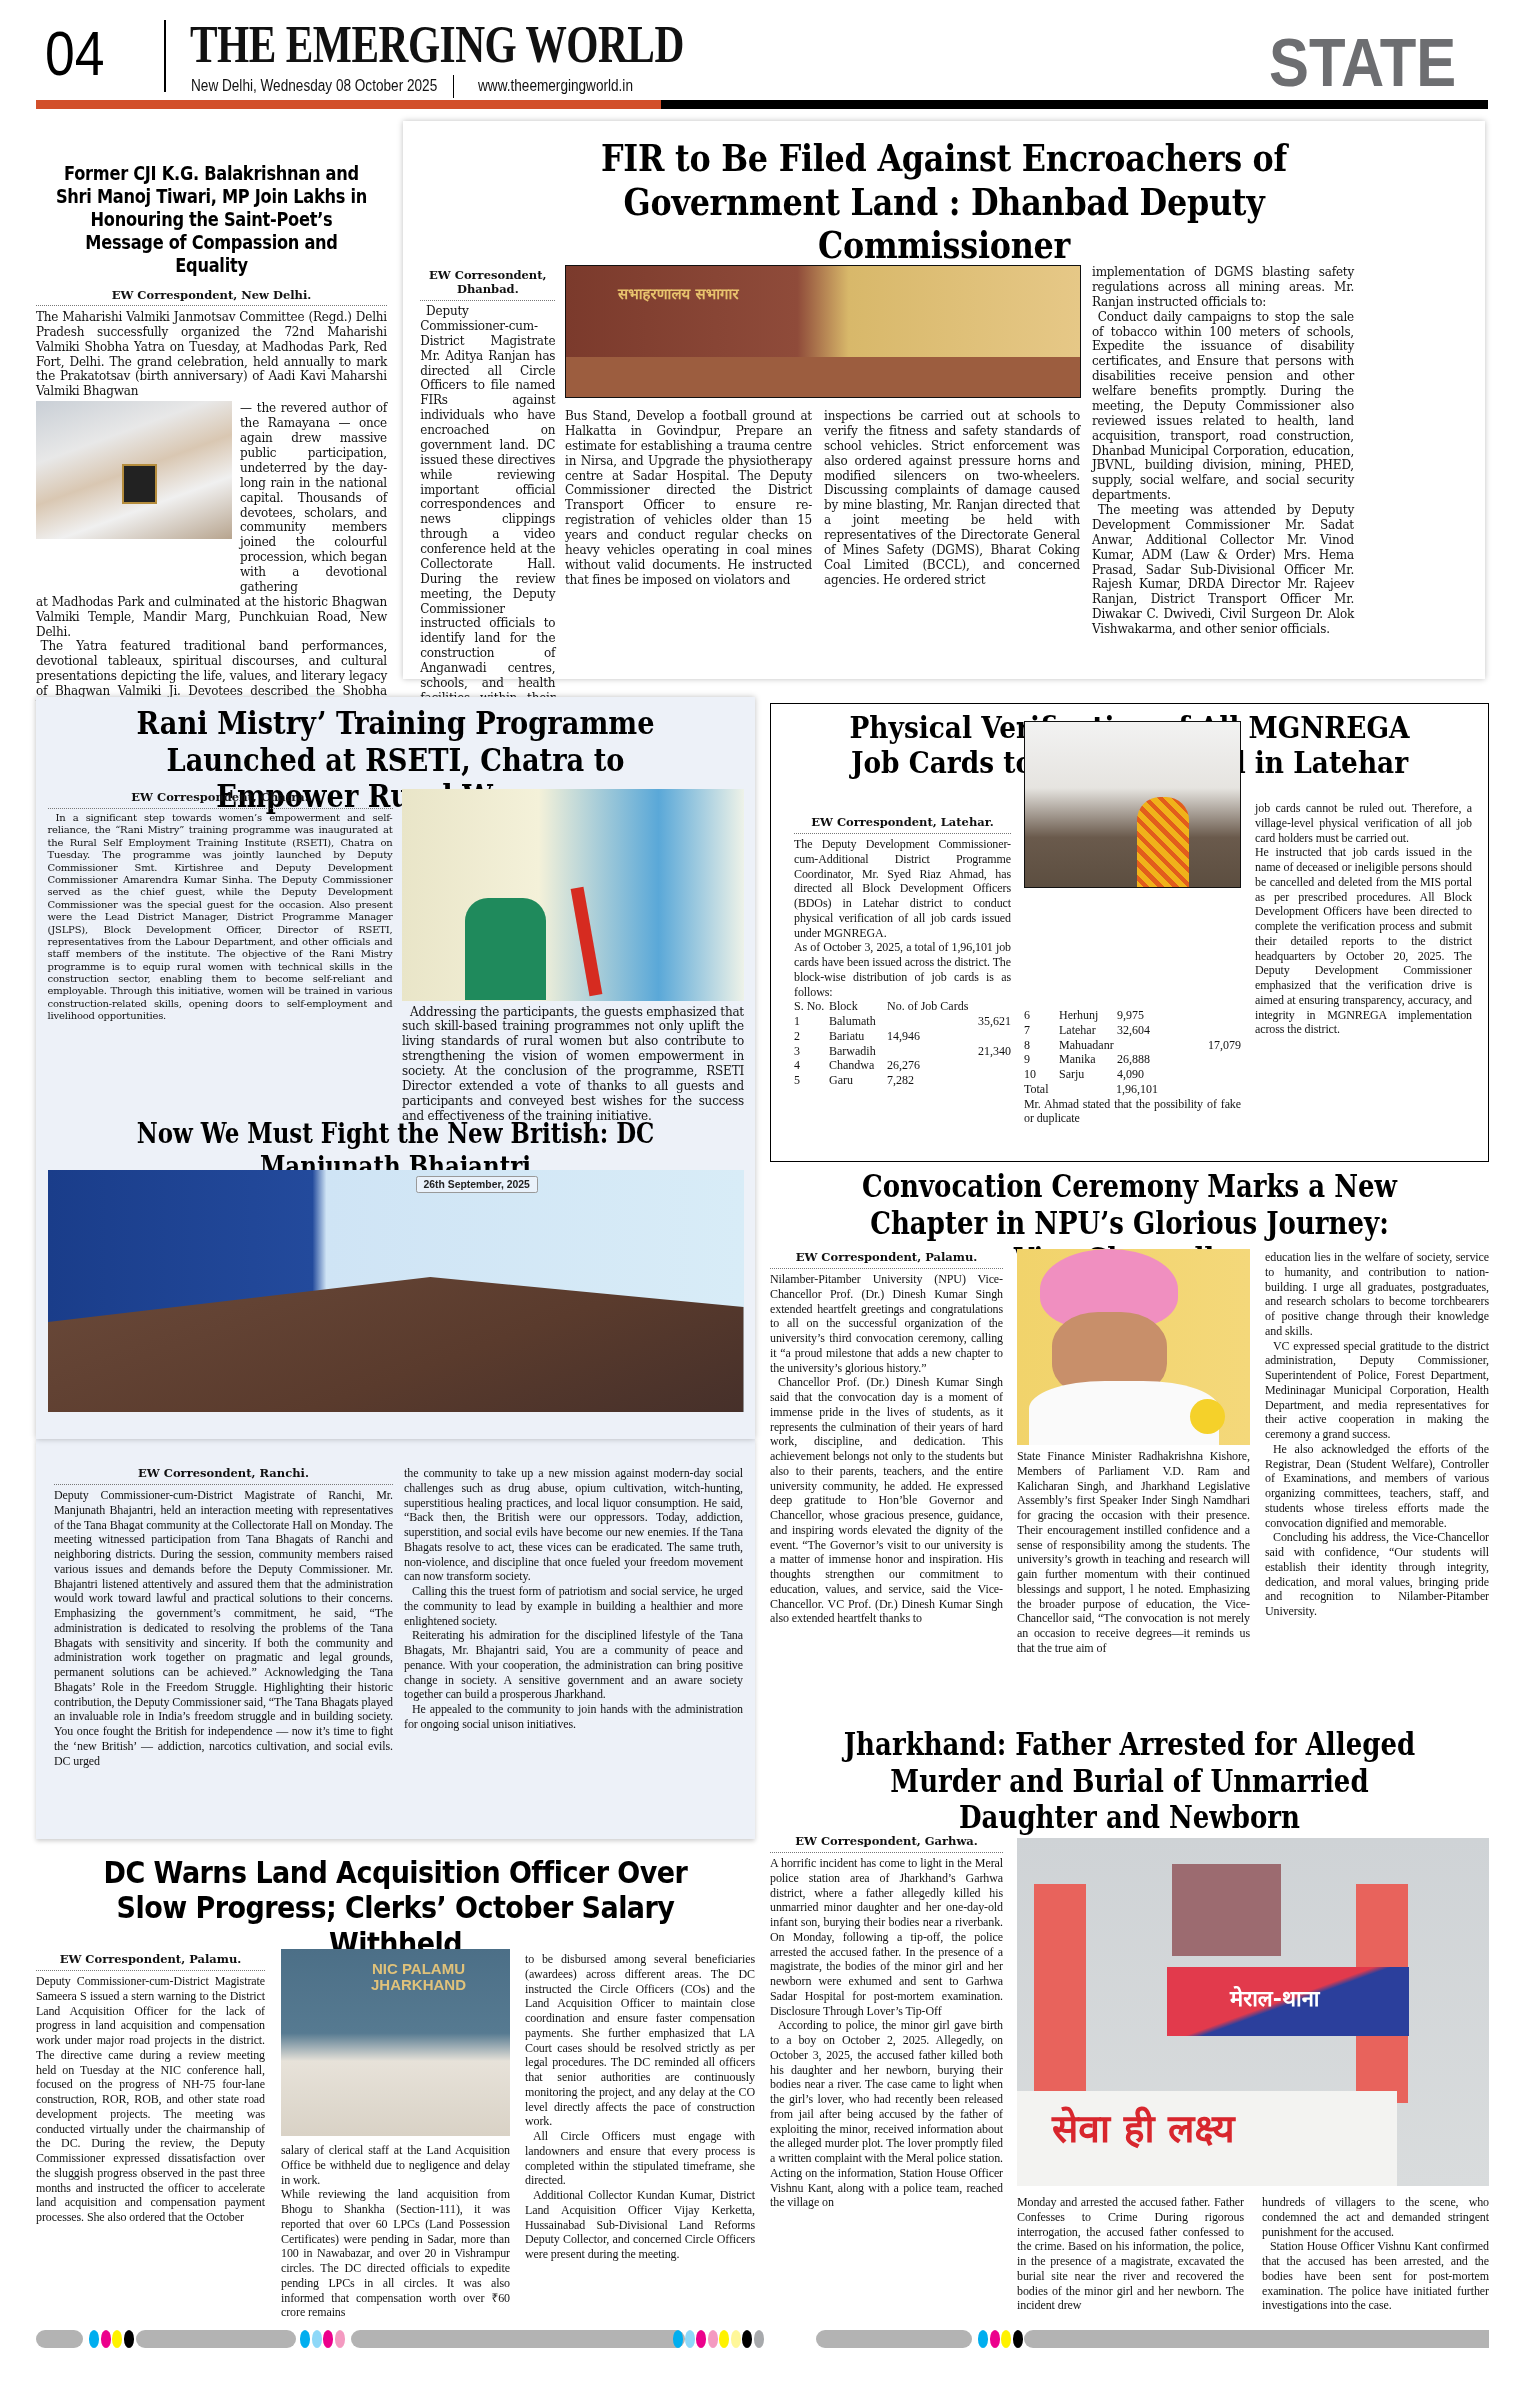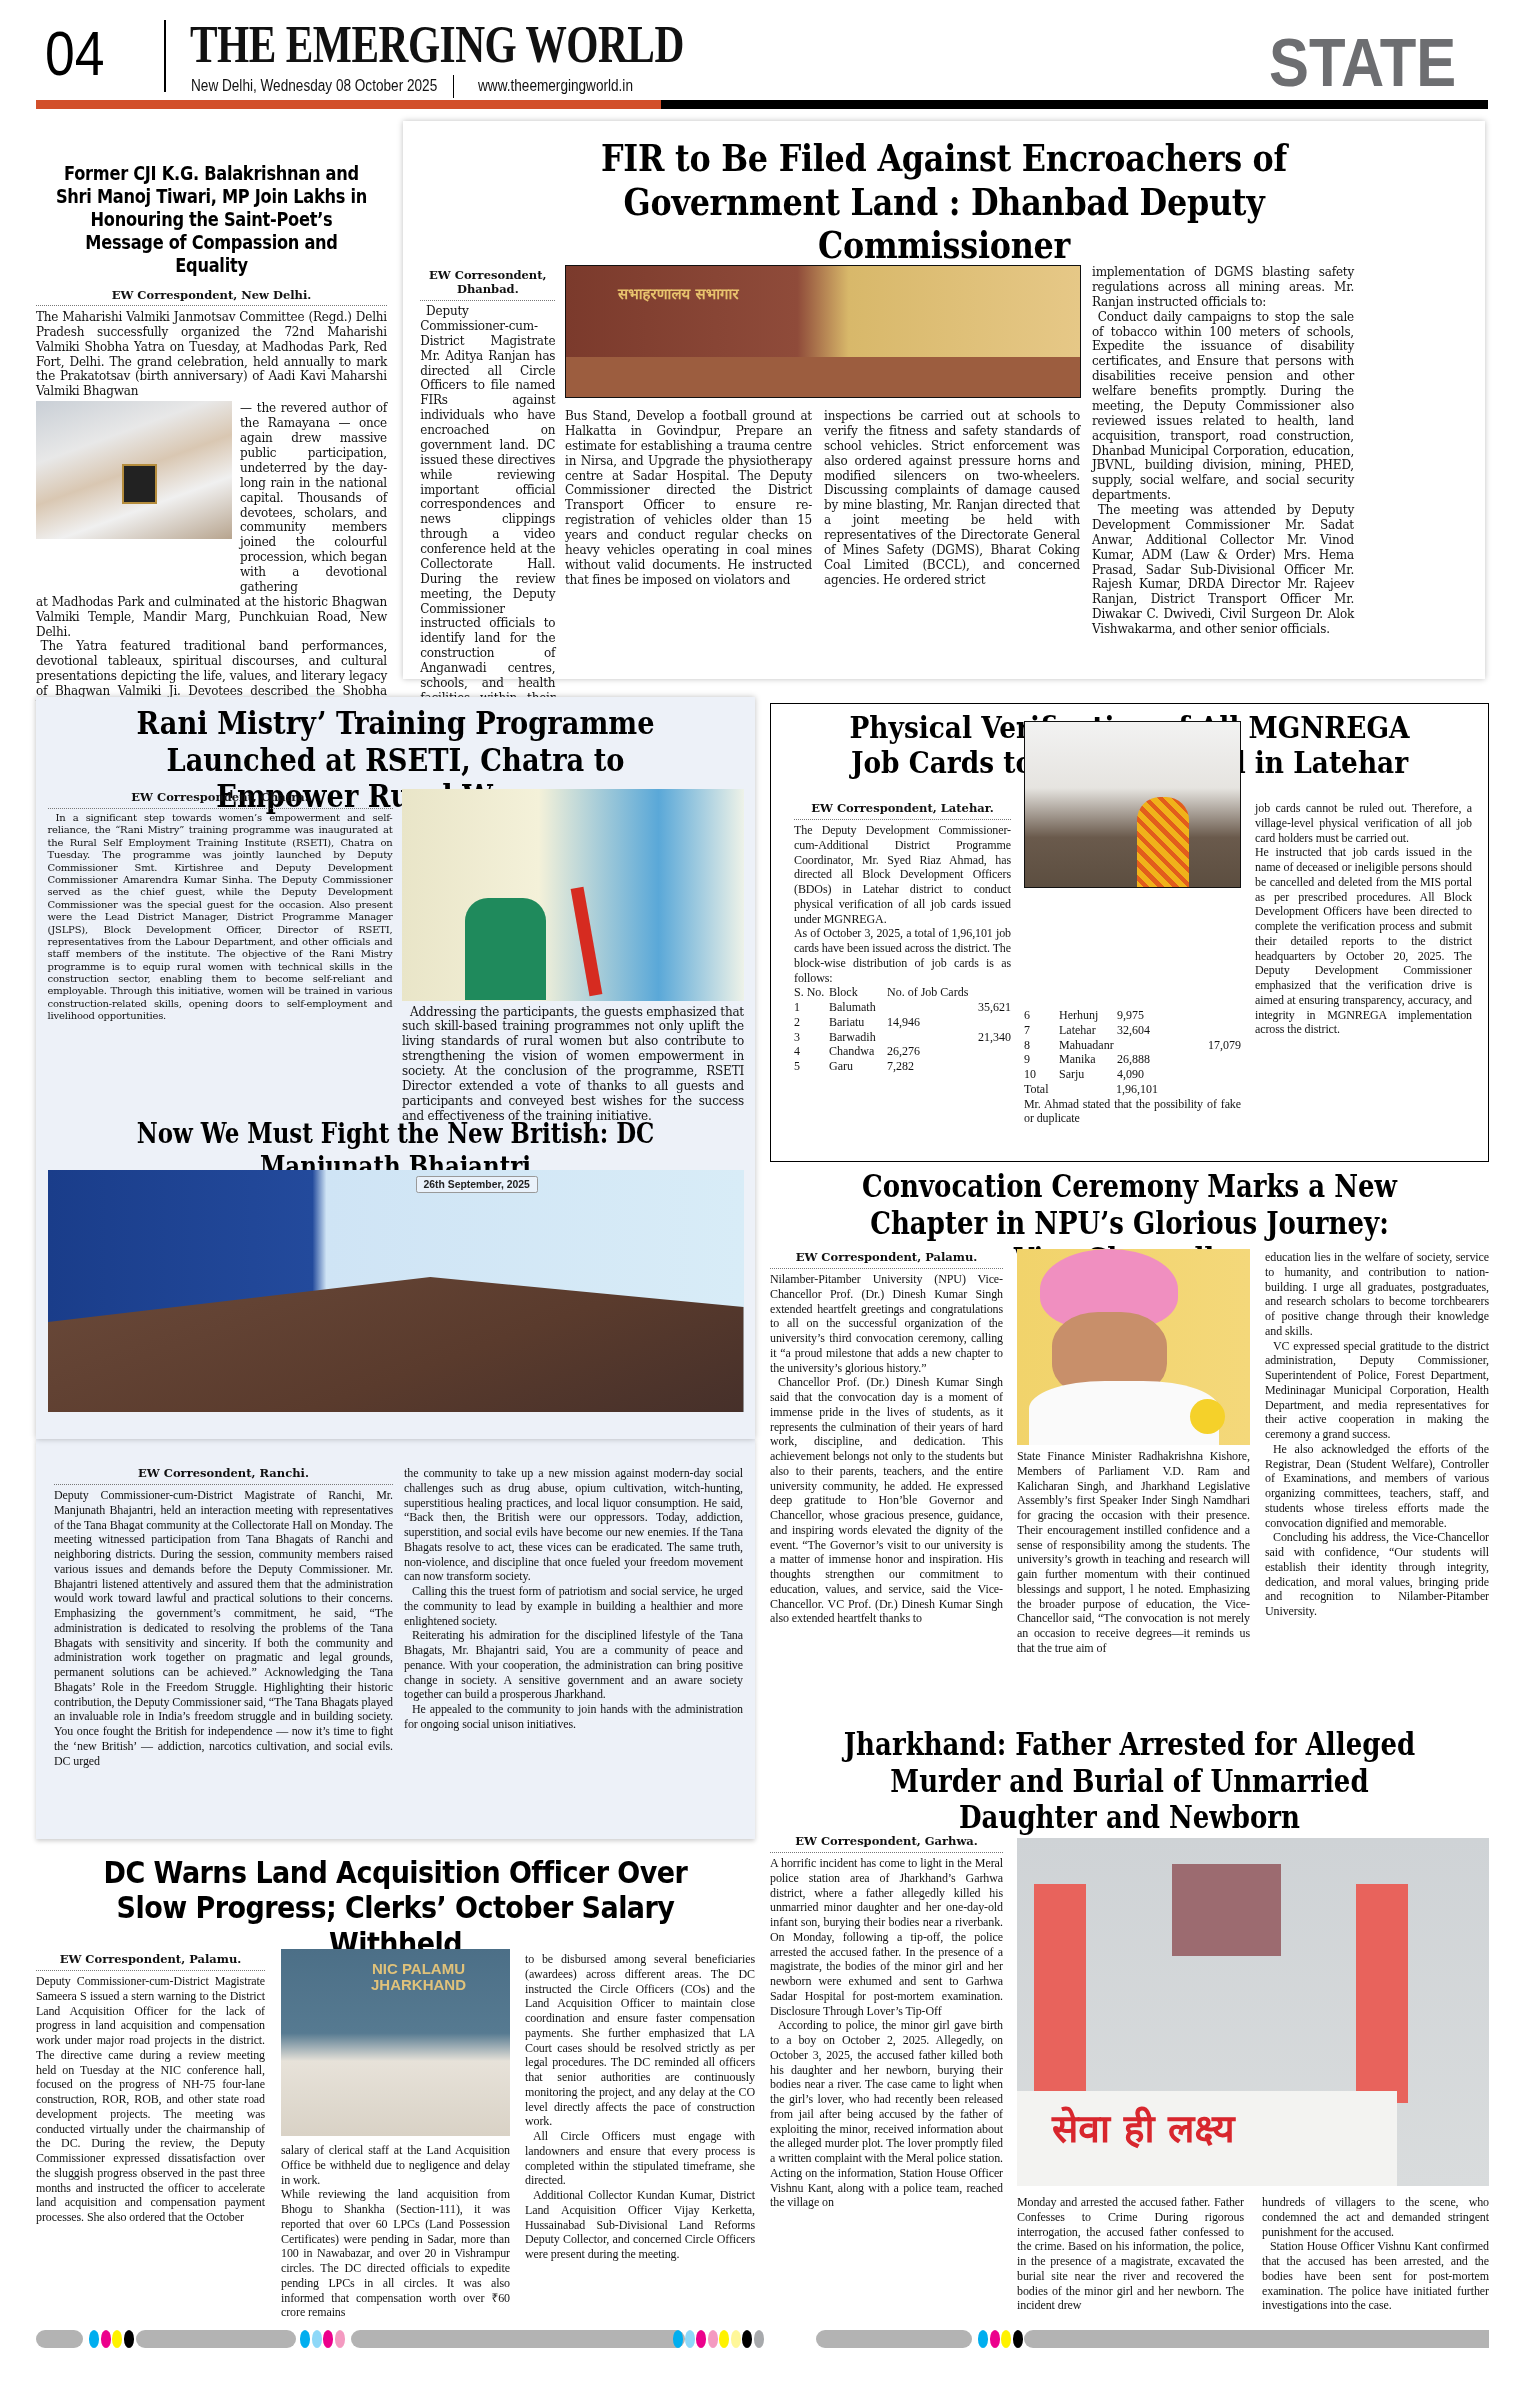--- a/index.html
+++ b/index.html
@@ -92,21 +92,21 @@
   </div>
   <div class="head" style="position:absolute;left:0;right:0;top:420px;font-size:28px;transform:scaleX(.82);font-family:'DejaVu Serif',serif">Now We Must Fight the New British: DC Manjunath Bhajantri</div>
   <div class="abs" style="left:11.5px;top:473px;width:696px;height:242px;background:linear-gradient(90deg,#1a3d8a 0%,#234a9c 38%,#cfe4f5 40%,#d8ecf7 100%);overflow:hidden">
     <div style="position:absolute;left:368px;top:5.8px;background:#eaf2fb;border:0.6px solid #999;border-radius:2.3px;padding:2.3px 7px;font-family:'Liberation Sans',sans-serif;font-size:10.4px;font-weight:700;color:#222">26th September, 2025</div>
     <div style="position:absolute;left:0;right:0;bottom:0;height:150px;background:linear-gradient(160deg,#6b4a3a 0%,#5a3b2d 60%,#46302a 100%);clip-path:polygon(0 40%,55% 10%,100% 30%,100% 100%,0 100%)"></div>
   </div>
 </div>
 
 <div class="card box" style="left:770px;top:703px;width:719px;height:459px;">
   <div class="head" style="font-size:30px;padding:5.8px 14px 0;transform:scaleX(.88);font-family:'DejaVu Serif',serif">Physical Verification of All MGNREGA Job Cards to be Conducted in Latehar District</div>
-  <div class="abs" style="left:23px;top:97px;width:217px">
+  <div class="abs" style="left:23px;top:111px;width:217px">
     <div class="byline">EW Correspondent, Latehar.</div>
     <div class="body narrow">The Deputy Development Commissioner-cum-Additional District Programme Coordinator, Mr. Syed Riaz Ahmad, has directed all Block Development Officers (BDOs) in Latehar district to conduct physical verification of all job cards issued under MGNREGA.</div>
     <div class="body narrow">As of October 3, 2025, a total of 1,96,101 job cards have been issued across the district. The block-wise distribution of job cards is as follows:</div>
     <div class="tbl">
       <div class="r">
         <span class="c1">S. No.</span>
         <span class="c2">Block</span>
         <span>No. of Job Cards</span>
       </div>
       <div class="r">
@@ -237,20 +237,21 @@
   <div class="head" style="font-size:31px;padding:0 5.8px;transform:scaleX(.84);font-family:'DejaVu Serif',serif">Jharkhand: Father Arrested for Alleged Murder and Burial of Unmarried Daughter and Newborn</div>
   <div class="abs" style="left:0;top:108px;width:233px">
     <div class="byline">EW Correspondent, Garhwa.</div>
     <div class="body narrow">A horrific incident has come to light in the Meral police station area of Jharkhand’s Garhwa district, where a father allegedly killed his unmarried minor daughter and her one-day-old infant son, burying their bodies near a riverbank. On Monday, following a tip-off, the police arrested the accused father. In the presence of a magistrate, the bodies of the minor girl and her newborn were exhumed and sent to Garhwa Sadar Hospital for post-mortem examination. Disclosure Through Lover’s Tip-Off</div>
     <div class="body narrow" style="text-indent:8px">According to police, the minor girl gave birth to a boy on October 2, 2025. Allegedly, on October 3, 2025, the accused father killed both his daughter and her newborn, burying their bodies near a river. The case came to light when the girl’s lover, who had recently been released from jail after being accused by the father of exploiting the minor, received information about the alleged murder plot. The lover promptly filed a written complaint with the Meral police station. Acting on the information, Station House Officer Vishnu Kant, along with a police team, reached the village on</div>
   </div>
   <div class="abs" style="left:247px;top:112px;width:472px;height:348px;background:linear-gradient(180deg,#cfd3d6 0%,#d9dcdd 100%);overflow:hidden">
     <div style="position:absolute;left:17.3px;top:46px;width:52px;height:253px;background:#e8635c"></div>
     <div style="position:absolute;left:339px;top:46px;width:52px;height:219px;background:#e8635c"></div>
     <div style="position:absolute;left:155px;top:26px;width:109px;height:92px;background:#9c6b70"></div>
+    <div style="position:absolute;left:150px;top:129px;width:242px;height:69px;background:linear-gradient(160deg,#e23a4c 0%,#e23a4c 48%,#2b3f9c 52%,#2b3f9c 100%);color:#fff;font-size:22px;font-weight:700;padding:15px 0 0 63px">मेराल-थाना</div>
     <div style="position:absolute;left:0;top:253px;width:380px;height:95px;background:#f3f3f1"></div>
     <div style="position:absolute;left:35px;top:262px;font-size:39px;font-weight:700;color:#d8262d">सेवा ही लक्ष्य</div>
   </div>
   <div class="abs body narrow" style="left:247px;top:469px;width:227px">Monday and arrested the accused father. Father Confesses to Crime During rigorous interrogation, the accused father confessed to the crime. Based on his information, the police, in the presence of a magistrate, excavated the burial site near the river and recovered the bodies of the minor girl and her newborn. The incident drew</div>
   <div class="abs" style="left:492px;top:469px;width:227px">
     <div class="body narrow">hundreds of villagers to the scene, who condemned the act and demanded stringent punishment for the accused.</div>
     <div class="body narrow" style="text-indent:8px">Station House Officer Vishnu Kant confirmed that the accused has been arrested, and the bodies have been sent for post-mortem examination. The police have initiated further investigations into the case.</div>
   </div>
 </div>
 

